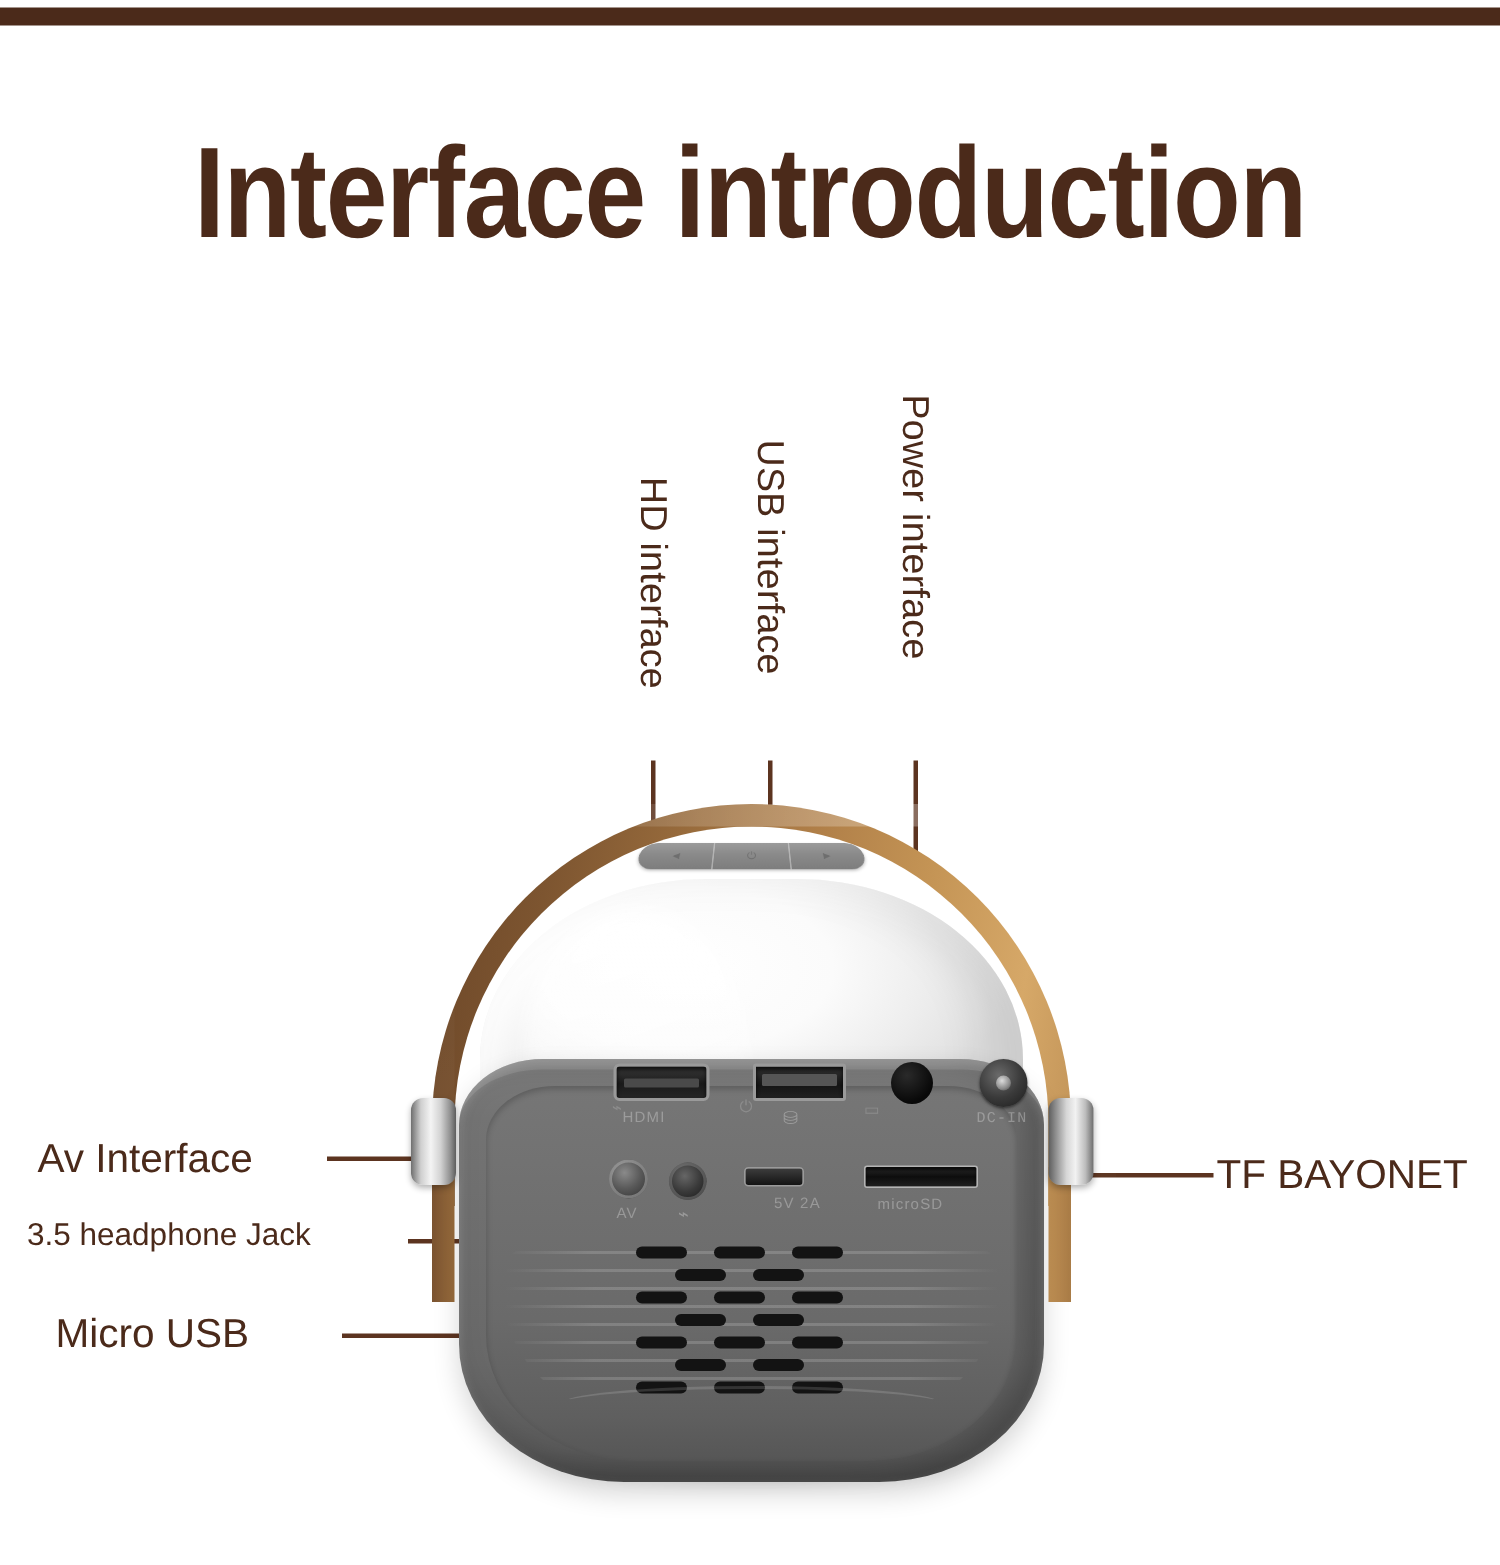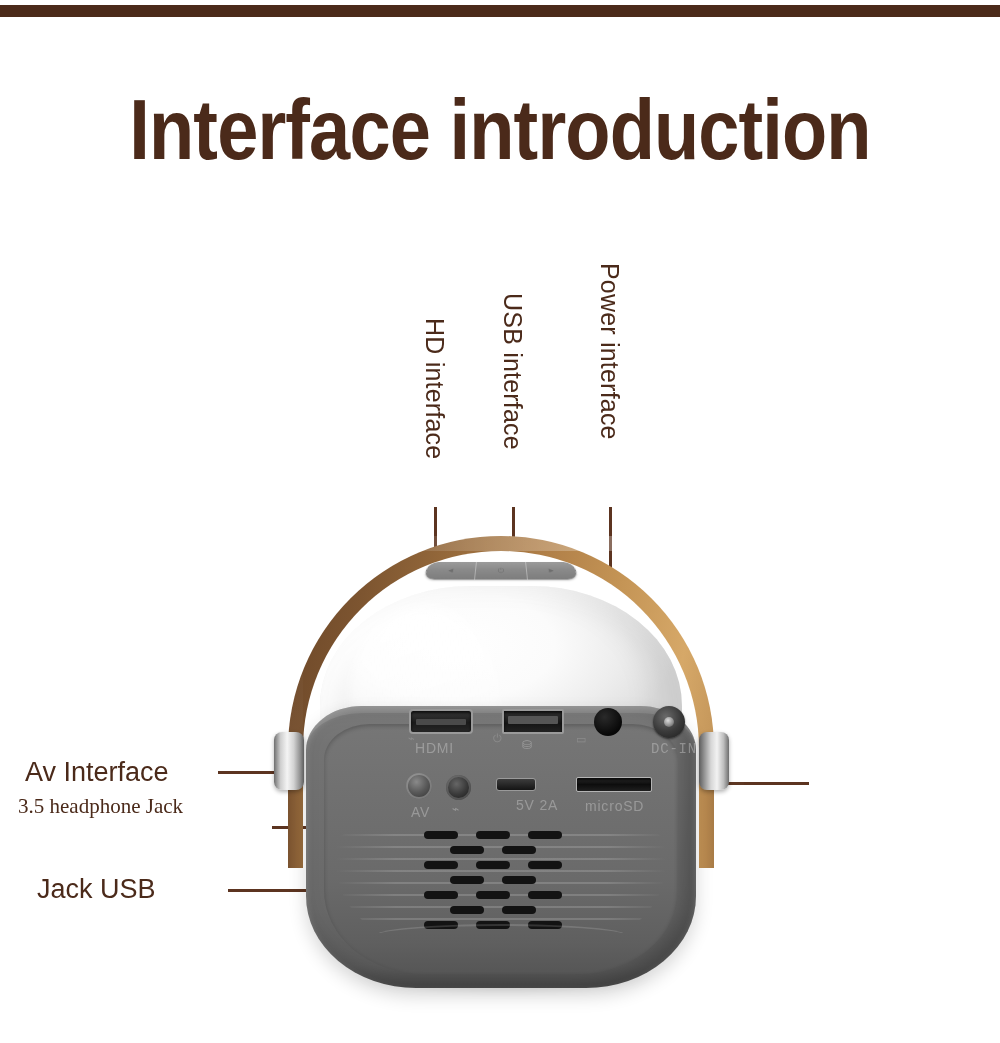--- a/index.html
+++ b/index.html
@@ -318,21 +318,21 @@
     width:76px; height:15px;
     border-radius:2px;
     background:linear-gradient(180deg,#2a2a2a,#0d0d0d 50%,#1f1f1f);
     border:1px solid #b4b4b4;
     box-shadow:inset 0 2px 2px rgba(0,0,0,.75);
   }
 
   
   .port-label {
     position:absolute;
-    font-size:14px;
+    font-size:10px;
     letter-spacing:.8px;
     color:rgba(215,215,215,.40);
     white-space:nowrap;
   }
 
   
   .port-glyph {
     position:absolute;
     font-size:12px;
     color:rgba(215,215,215,.40);
@@ -379,28 +379,29 @@
 
   <div class="vlabel" style="left:527px; top:293px;">USB interface</div>
   <div class="lead-v" style="left:512px; top:507px; height:222px;"></div>
 
   <div class="vlabel" style="left:624px; top:263px;">Power interface</div>
   <div class="lead-v" style="left:609px; top:507px; height:218px;"></div>
 
   <div class="hlabel big" style="left:25px; top:759px;">Av Interface</div>
   <div class="lead-h" style="left:218px; top:771px; width:200px;"></div>
 
-  <div class="hlabel small" style="left:18px; top:796px;font-family:Liberation Serif, serif;">3.5 headphone Jack</div>
+  <div class="hlabel small" style="left:18px; top:813px;">3.5 headphone Jack</div>
   <div class="lead-h" style="left:272px; top:826px; width:187px;"></div>
   <div class="lead-v" style="left:456px; top:777px; height:51px;"></div>
 
-  <div class="hlabel big" style="left:37px; top:876px;">Jack USB</div>
+  <div class="hlabel big" style="left:37px; top:876px;">Micro USB</div>
   <div class="lead-h" style="left:228px; top:889px; width:281px;"></div>
   <div class="lead-v" style="left:507px; top:781px; height:110px;"></div>
 
+  <div class="hlabel big" style="left:811px; top:770px;">TF BAYONET</div>
   <div class="lead-h" style="left:623px; top:782px; width:186px;"></div>
 
   <div id="device">
 
     <div id="ground-shadow"></div>
 
     <div id="handle"></div>
     <div class="handle-foot" id="handle-foot-l"></div>
     <div class="handle-foot" id="handle-foot-r"></div>
 

